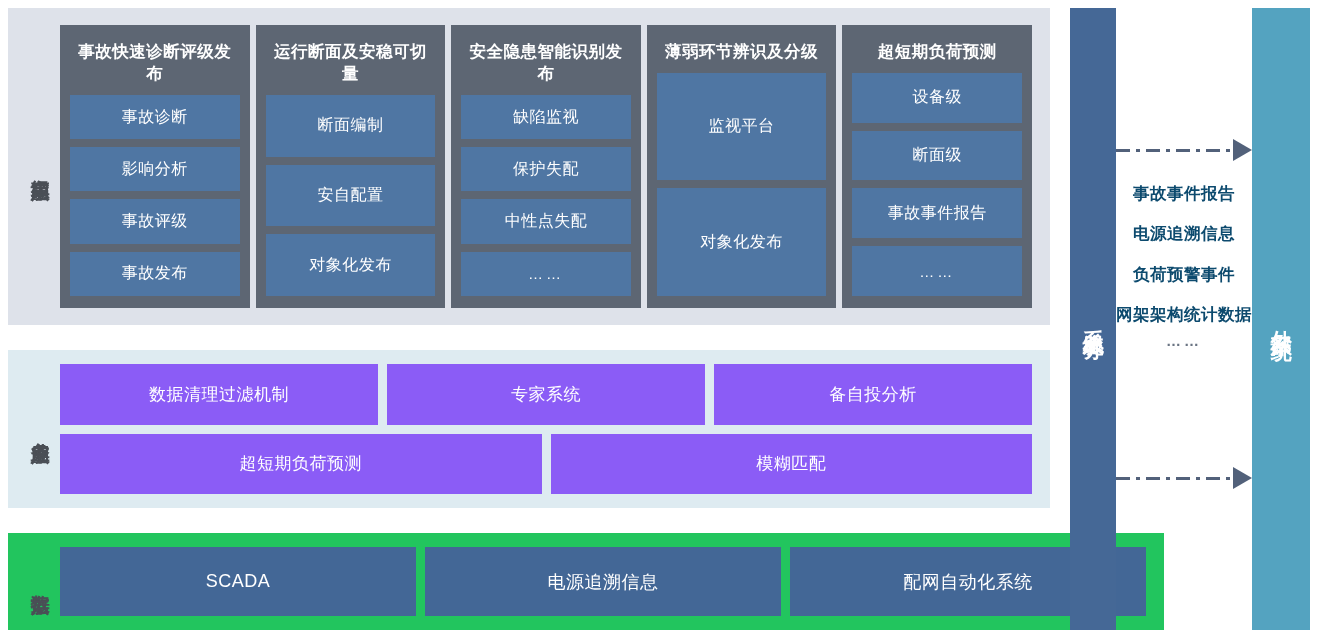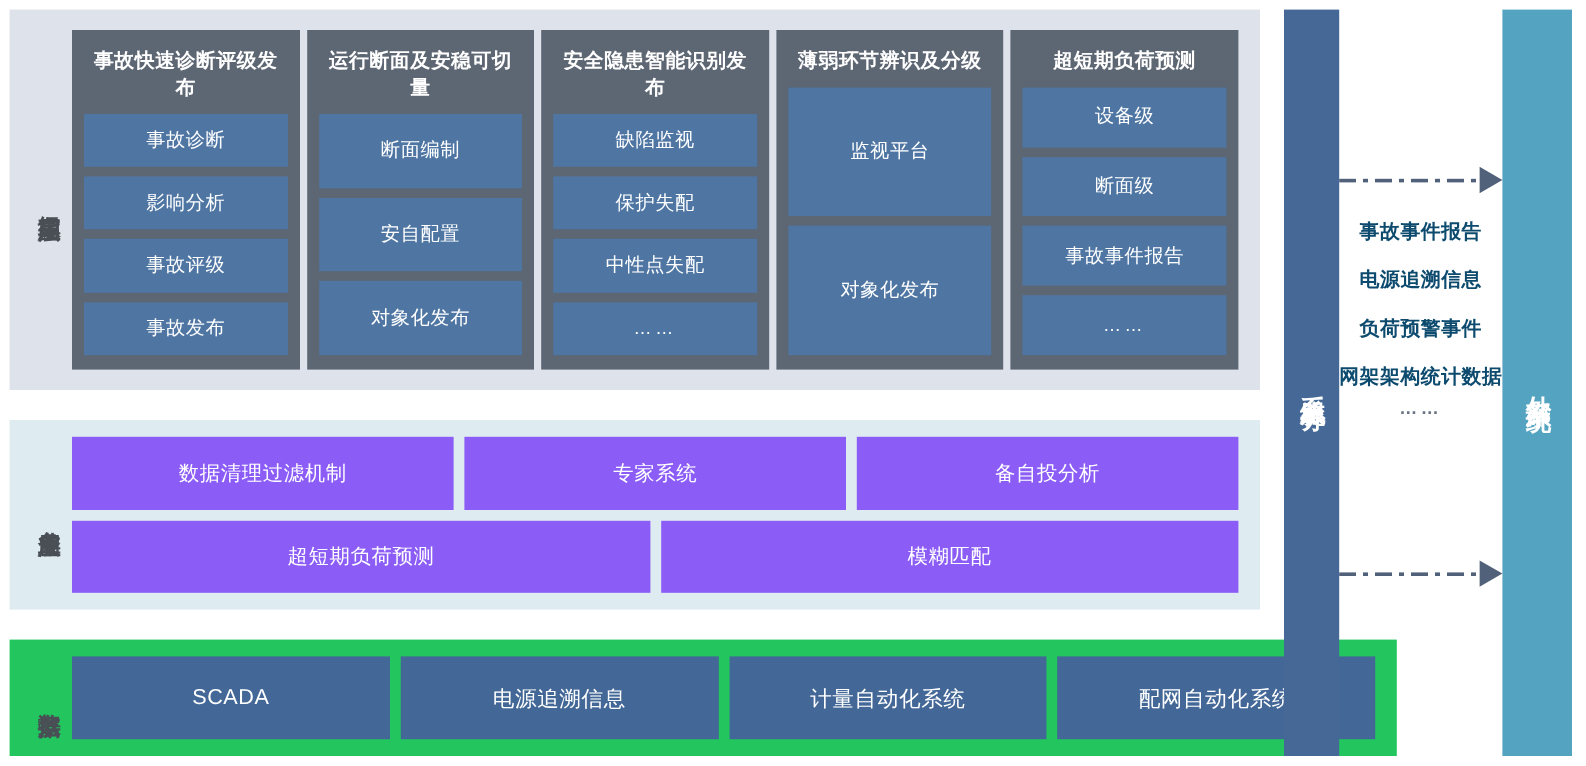--- a/index.html
+++ b/index.html
@@ -203,21 +203,20 @@
         <div class="biz-cell">模糊匹配</div>
       </div>
     </div>
   </div>
 
   <div class="layer" id="layer-data">
     <div class="layer-label">数据层</div>
     <div class="layer-body">
       <div class="data-cell">SCADA</div>
       <div class="data-cell">电源追溯信息</div>
-      <div class="data-cell">计量自动化系统</div>
       <div class="data-cell">配网自动化系统</div>
     </div>
   </div>
 
   <div class="side-bar" id="system-service-bar">系统服务</div>
 
   <div class="side-bar" id="external-system-bar">外部系统</div>
 
   <div id="flow-area">
 

